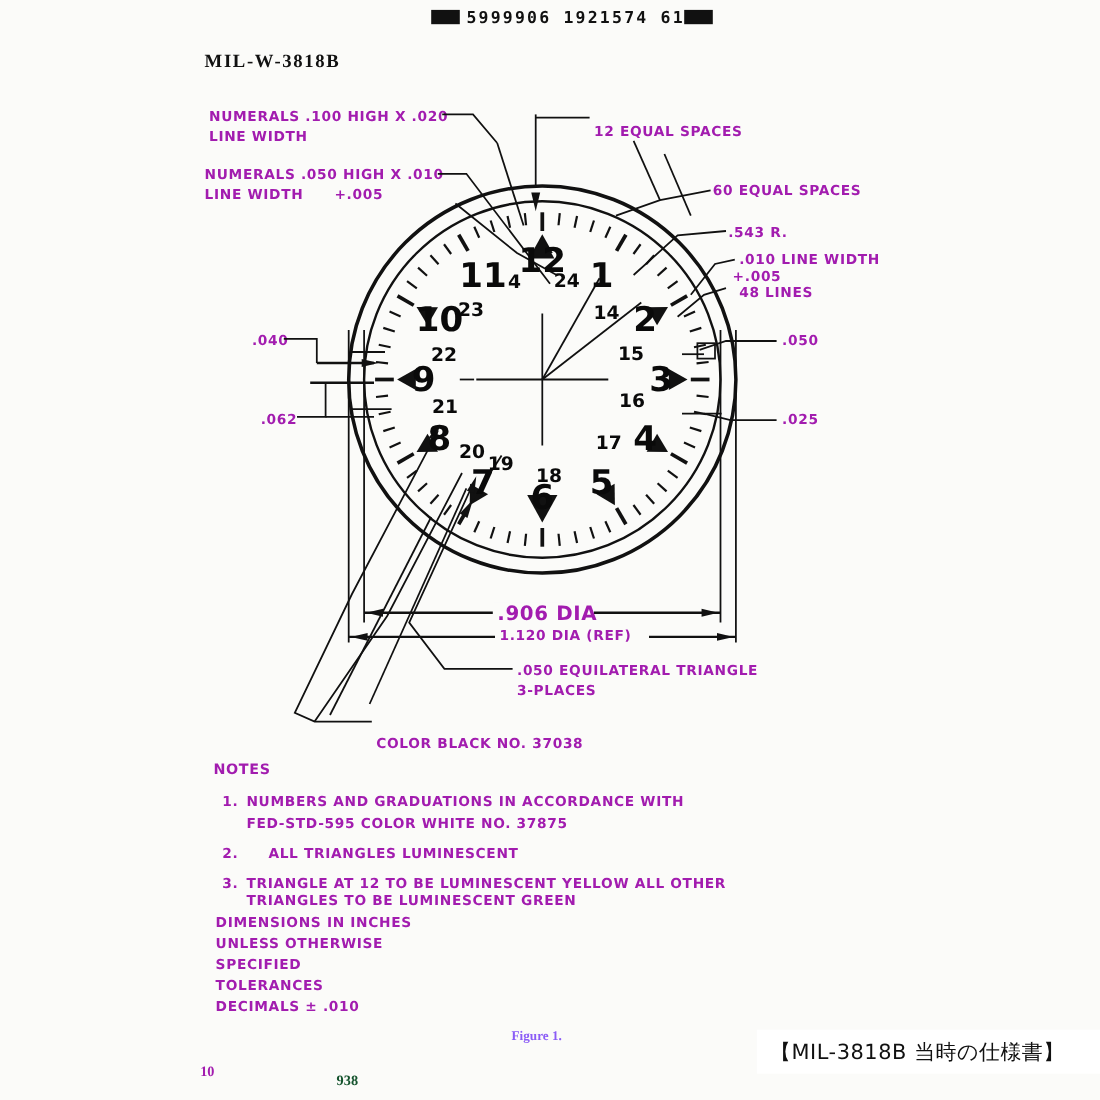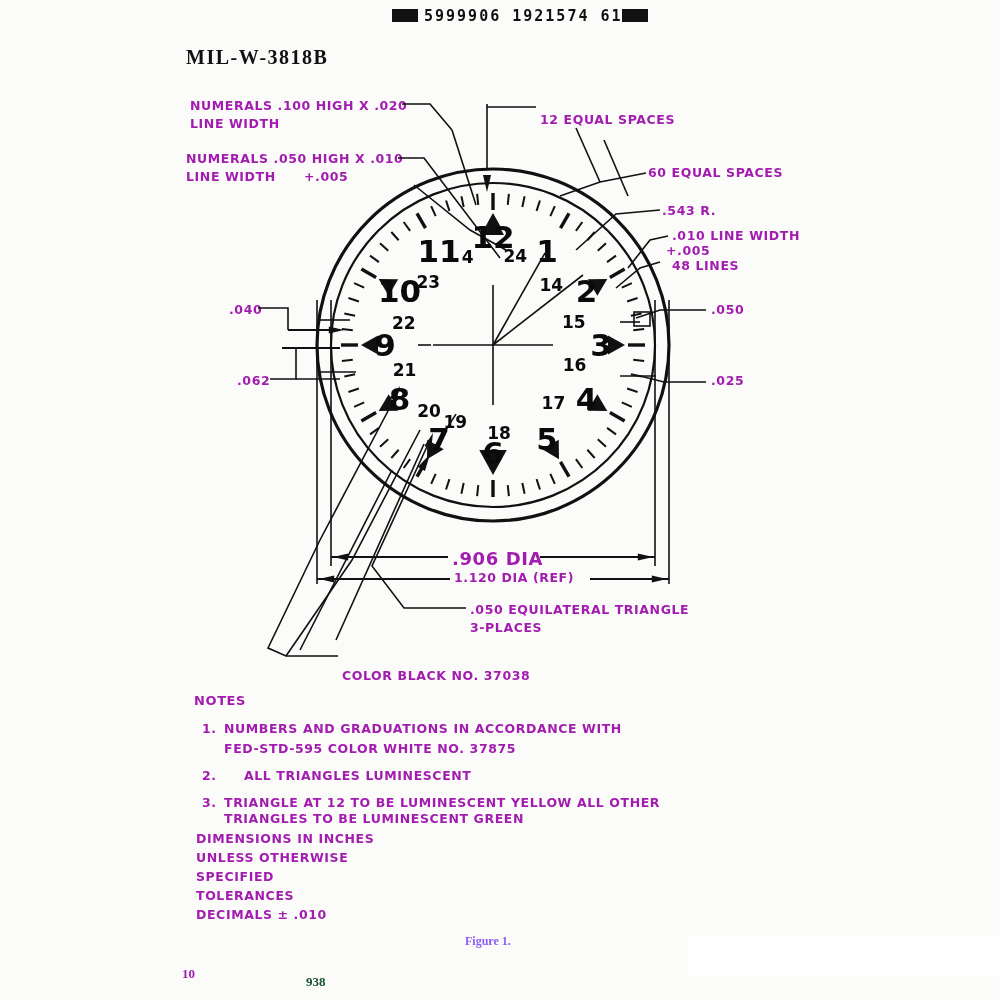--- a/index.html
+++ b/index.html
@@ -58,21 +58,21 @@
 </style>
 </head>
 <body>
 
 <div id="sheet">
 
   <div class="bar" style="left:392px;top:9px;width:26px;height:13px;"></div>
   <div class="hdrnum" style="left:424px;top:7px;font-size:15px;">5999906 1921574 615</div>
   <div class="bar" style="left:622px;top:9px;width:26px;height:13px;"></div>
 
-  <div class="milno" style="left:186px;top:46px;font-size:20px;">MIL-W-3818B</div>
+  <div class="milno" style="left:186px;top:46px;font-size:17px;">MIL-W-3818B</div>
 
   <div class="t eng" style="left:190px;top:98px;font-size:12.5px;">NUMERALS .100 HIGH X .020</div>
   <div class="t eng" style="left:190px;top:116px;font-size:12.5px;">LINE WIDTH</div>
 
   <div class="t eng" style="left:186px;top:151px;font-size:12.5px;">NUMERALS .050 HIGH X .010</div>
   <div class="t eng" style="left:186px;top:169px;font-size:12.5px;">LINE WIDTH</div>
   <div class="t eng" style="left:304px;top:169px;font-size:12.5px;">+.005</div>
 
   <div class="t eng" style="left:540px;top:112px;font-size:12.5px;">12 EQUAL SPACES</div>
   <div class="t eng" style="left:648px;top:165px;font-size:12.5px;">60 EQUAL SPACES</div>
@@ -114,20 +114,21 @@
     <div class="t eng note-line" style="left:196px;top:869px;">SPECIFIED</div>
     <div class="t eng note-line" style="left:196px;top:888px;">TOLERANCES</div>
     <div class="t eng note-line" style="left:196px;top:907px;">DECIMALS ± .010</div>
   </div>
 
   <div class="t serif" style="left:465px;top:934px;font-size:12px;font-weight:bold;color:#8b5cf6;">Figure 1.</div>
   <div class="t serif" style="left:182px;top:966px;font-size:13px;font-weight:bold;">10</div>
   <div class="t serif" style="left:306px;top:974px;font-size:13px;font-weight:bold;color:#14532d;">938</div>
 
   <div id="jp-caption-bg"></div>
+  <div id="jp-caption">【MIL-3818B 当時の仕様書】</div>
 
   <svg id="art" width="1000" height="1000" viewBox="0 0 1000 1000" aria-hidden="true">
       <circle cx="493" cy="345" r="176" class="ln thick"></circle>
       <circle cx="493" cy="345" r="162" class="ln med"></circle>
       <g>
         <line x1="493" y1="210" x2="493" y2="193" class="ln" stroke-width="3.4"></line>
         <line x1="507.7385133207391" y1="204.77241275307347" x2="508.8883264166833" y2="193.83267190402245" class="ln" stroke-width="2"></line>
         <line x1="522.3155484053041" y1="207.0811882965334" x2="524.6025770042994" y2="196.32156468846156" class="ln" stroke-width="2"></line>
         <line x1="536.5713962068676" y1="210.90103120238336" x2="539.970583144992" y2="200.43940952313667" class="ln" stroke-width="2"></line>
         <line x1="550.3498666736879" y1="216.19009047239328" x2="554.8239697475217" y2="206.14109043832468" class="ln" stroke-width="2"></line>

